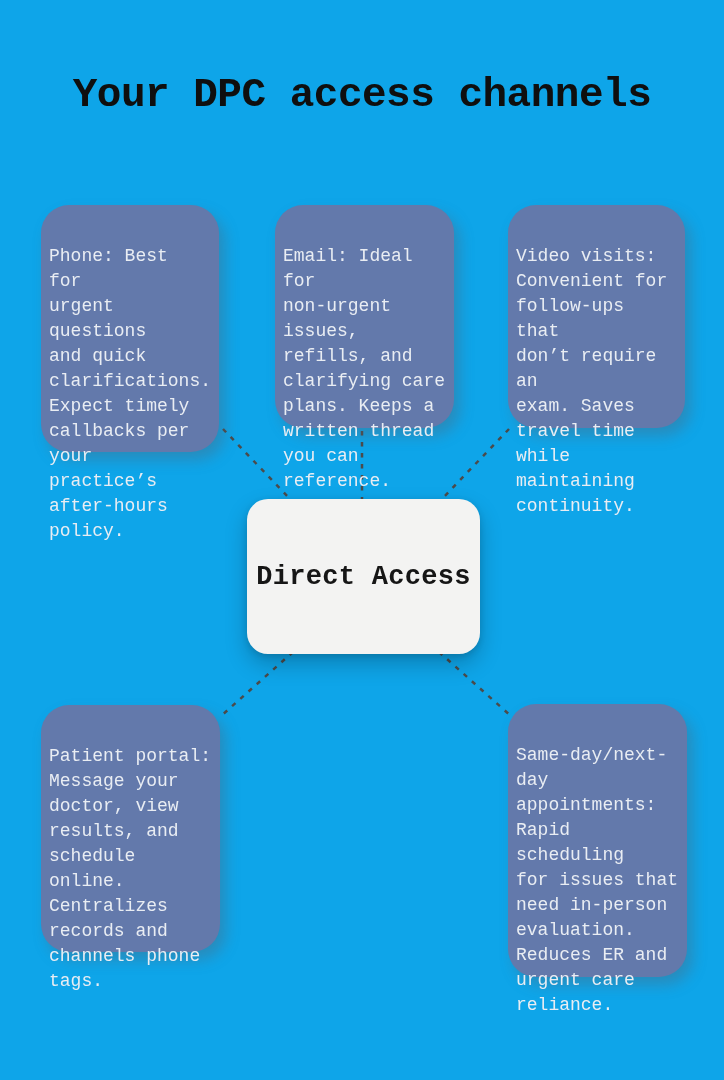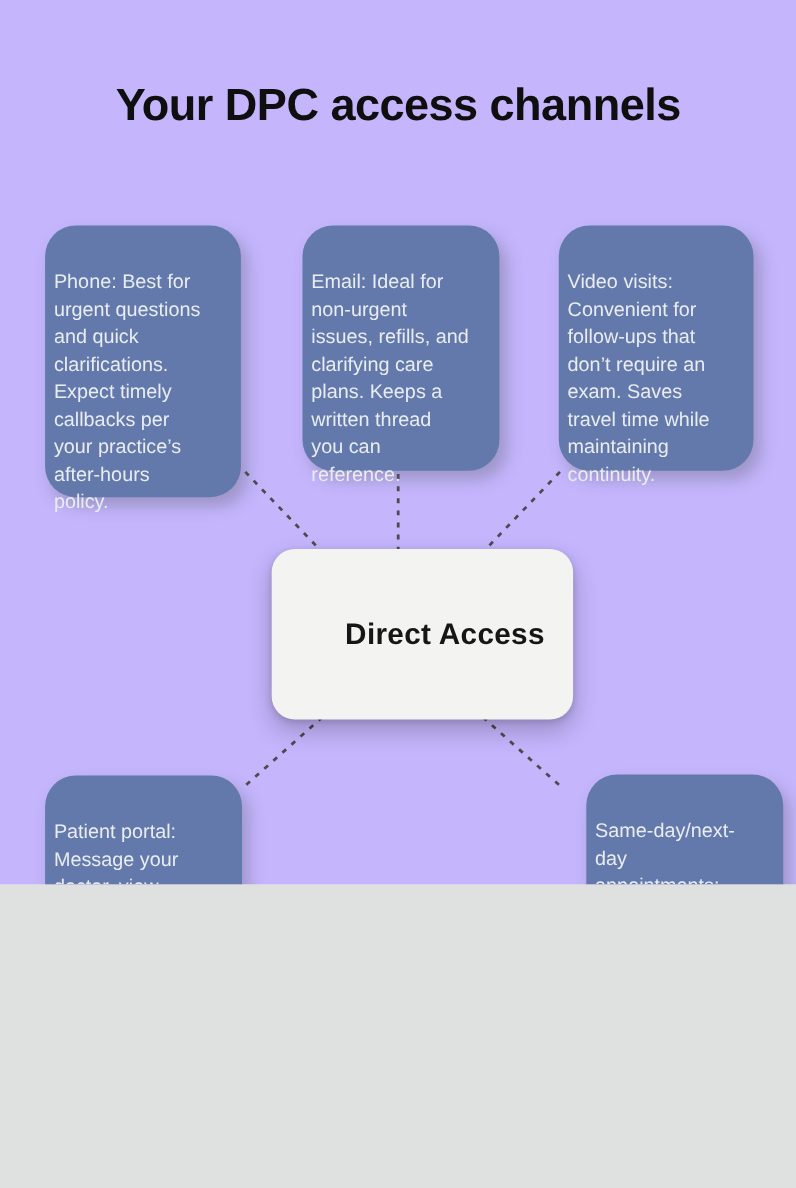--- a/index.html
+++ b/index.html
@@ -1,41 +1,41 @@
 <!DOCTYPE html>
 <html><head>
 <meta charset="utf-8">
 <style>
   html,body{margin:0;padding:0;background:#dfe0e0;}
   .stage{
-    position:relative;width:724px;height:804px;background:#c4b5fd;overflow:hidden;
-    font-family:Liberation Sans, sans-serif;
+    position:relative;width:724px;height:1080px;background:#0ea5e9;overflow:hidden;
+    font-family:Liberation Mono, monospace;
   }
   .title{
     position:absolute;left:0;top:72px;width:724px;margin:0;
     text-align:center;font-size:41px;line-height:46px;font-weight:bold;
     letter-spacing:-0.5px;color:#0f0f0f;
   }
   .connectors{position:absolute;left:0;top:0;width:724px;height:1080px;}
   .node{
     position:absolute;background:#6379ab;border-radius:28px;
     box-shadow:6px 8px 14px rgba(90,95,105,0.35);
     color:#e9edf3;font-size:18px;line-height:25px;
     padding:14px 8px;box-sizing:border-box;white-space:pre-line;
   }
   .node-phone  {left:41px; top:205px;width:178px;height:247px;}
   .node-email  {left:275px;top:205px;width:179px;height:223px;}
   .node-video  {left:508px;top:205px;width:177px;height:223px;}
   .node-portal {left:41px; top:705px;width:179px;height:247px;}
-  .node-sameday{left:508px;top:704px;width:179px;height:273px;margin-left:25px;}
+  .node-sameday{left:508px;top:704px;width:179px;height:273px;}
   .center-box{
     position:absolute;left:247px;top:499px;width:233px;height:155px;
     background:#f3f3f2;border-radius:21px;
     box-shadow:0 10px 22px rgba(0,0,0,0.22), 0 2px 6px rgba(0,0,0,0.12);
-    display:flex;align-items:center;justify-content:center;padding-left:41px;
+    display:flex;align-items:center;justify-content:center;
   }
   .center-label{
     font-size:27px;font-weight:bold;color:#161616;letter-spacing:0.3px;
   }
 </style>
 </head>
 <body>
 
 <div class="stage">
 

